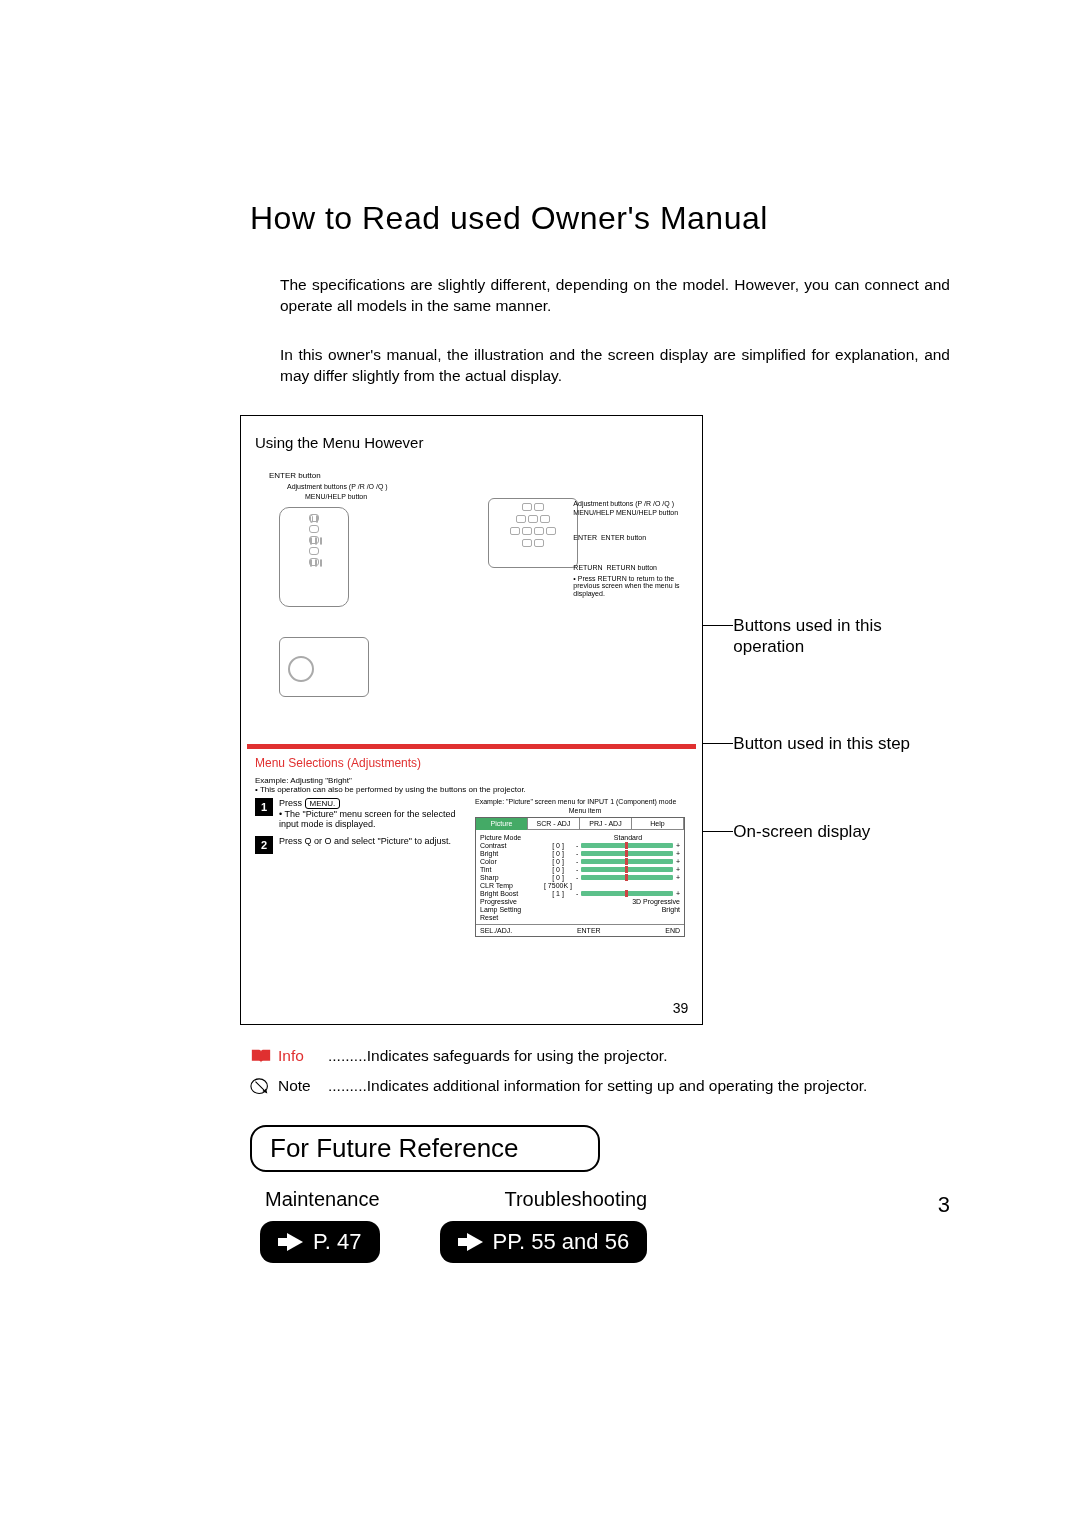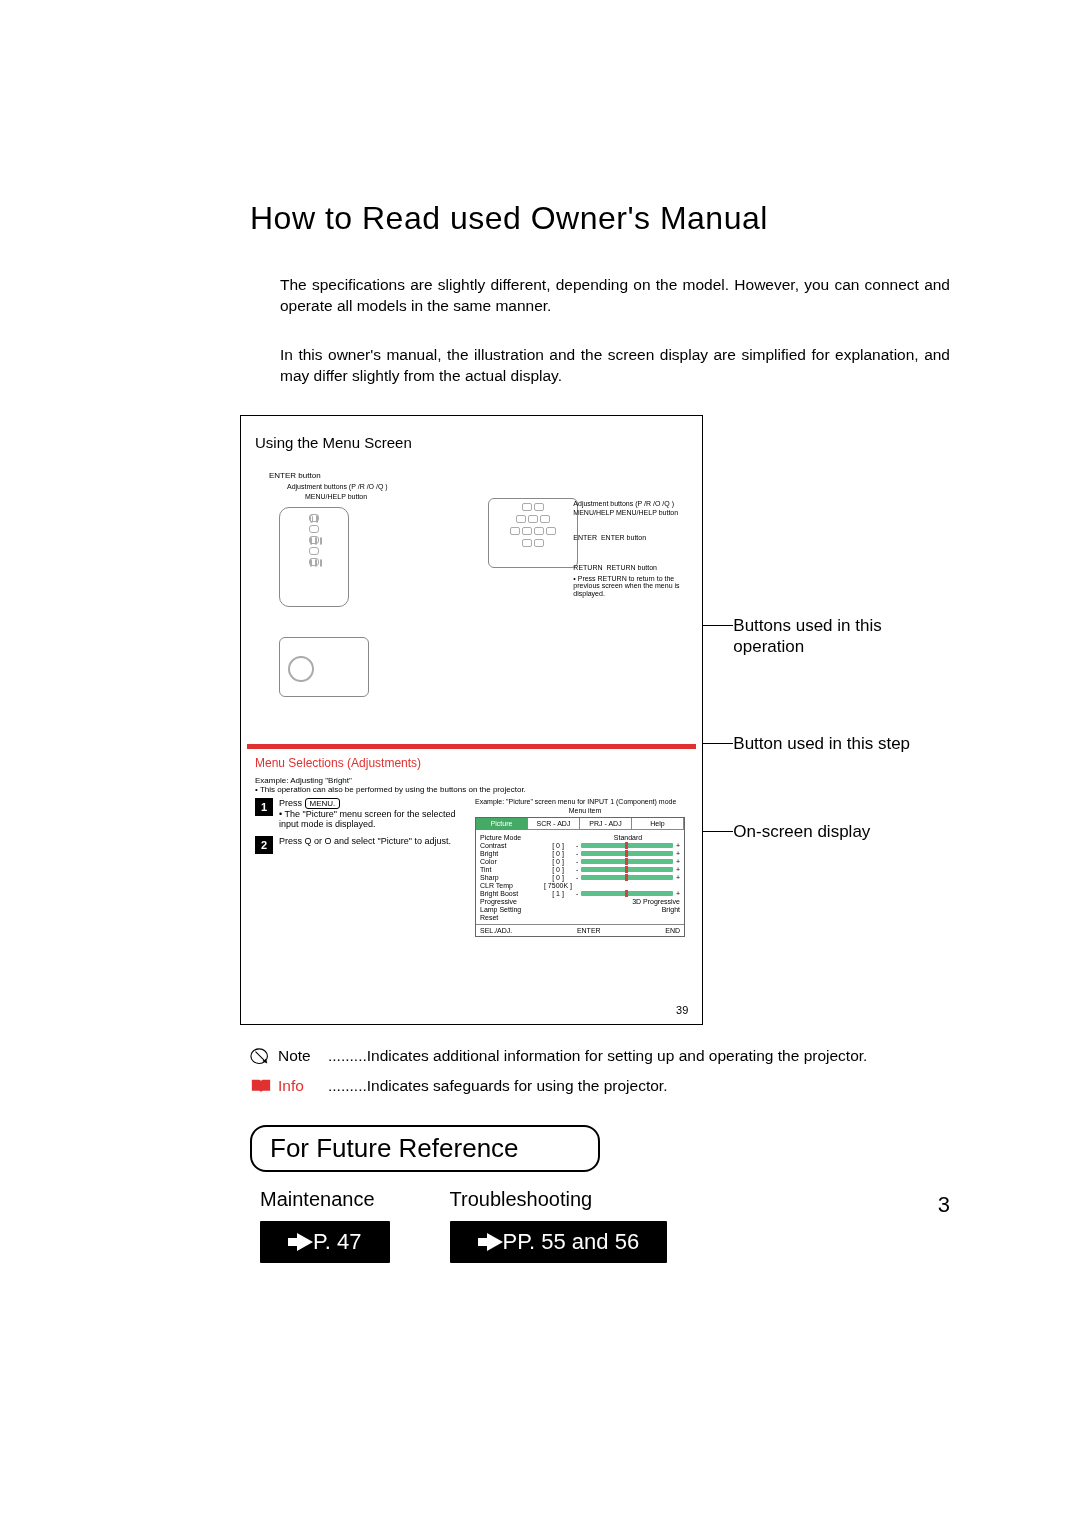--- a/index.html
+++ b/index.html
@@ -97,21 +97,21 @@
   .osd-tabs { display:flex; }
   .osd-tabs span { flex:1; text-align:center; padding:2px 0; border-right:1px solid #888; border-bottom:1px solid #888;}
   .osd-tabs span.active { background:#4a6; color:#fff; border-bottom:none;}
   .osd-body { padding:3px 4px 2px 4px;}
   .osd-row { display:flex; align-items:center; gap:3px; margin:1px 0;}
   .osd-row .lab { width:60px;}
   .osd-row .val { width:30px; text-align:center;}
   .slider { flex:1; height:5px; background:#5cc08a; position:relative; border-radius:1px;}
   .slider::after{content:""; position:absolute; left:48%; top:-1px; width:3px; height:7px; background:#c44;}
   .osd-foot { display:flex; justify-content:space-between; border-top:1px solid #888; padding:2px 4px;}
-  .page-num-inner { position:absolute; right:14px; bottom:8px; font-size:11px;}
+  .page-num-inner { position:absolute; right:14px; bottom:8px; font-size:14px;}
 
   .callouts {
     width: 220px; margin-left: 30px; font-size: 17px; line-height:1.25;
     position: relative; height: 610px;
   }
   .callout { position:absolute; left:0; }
   .c1 { top: 200px; }
   .c2 { top: 318px; }
   .c3 { top: 406px; }
   .lead {
@@ -131,24 +131,24 @@
   .note-icon { width:22px; height:20px; }
   .note-label { min-width:44px; }
   .legend-text { flex:1; }
 
   .future-box {
     border:2px solid #000; border-radius:16px; padding:6px 18px; font-size:26px; margin:18px 0 16px 0; display:inline-block; min-width:350px;
   }
   .refs-row {
     display:flex; gap:60px; margin-left:10px;
   }
-  .ref-col { text-align:left; }
+  .ref-col { text-align:right; }
   .ref-title { font-size:20px; margin-bottom:10px;}
   .ref-pill {
-    background:#000; color:#fff; border-radius:1px; padding:8px 28px; font-size:22px; display:inline-flex; align-items:center; 
+    background:#000; color:#fff; border-radius:13px; padding:8px 18px; font-size:22px; display:inline-flex; align-items:center; gap:10px;
   }
   .arrow-bold {
     width:0; height:0; border-top:9px solid transparent; border-bottom:9px solid transparent; border-left:16px solid #fff; display:inline-block;
   }
   .arrow-bold-wrap { display:inline-flex; align-items:center;}
   .arrow-bold-wrap::before{
     content:""; display:inline-block; width:10px; height:8px; background:#fff; margin-right:-1px;
   }
   .page-number {
     position:absolute; right:130px; bottom:310px; font-size:22px;
@@ -159,21 +159,21 @@
 
 
 
 <h1 class="title">How to Read used Owner's Manual</h1>
 
 <p class="intro">The specifications are slightly different, depending on the model. However, you can connect and operate all models in the same manner.</p>
 <p class="intro" style="text-align:justify;">In this owner's manual, the illustration and the screen display are simplified for explanation, and may differ slightly from the actual display.</p>
 
 <div class="illustration-row">
   <div class="illustration-box">
-    <div class="illus-title">Using the Menu Screen</div>
+    <div class="illus-title">Using the Menu However</div>
 
     <div class="remote-col">
       <div class="illus-small label-line">ENTER button</div>
       <div class="illus-xsmall label-line" style="margin-left:18px">Adjustment buttons (P /R /O /Q )</div>
       <div class="illus-xsmall label-line" style="margin-left:36px">MENU/HELP button</div>
       <div class="remote-img">
         <div class="remote-row">
             <div></div>
             <div></div>
           </div>
@@ -338,38 +338,38 @@
     <div class="callout c1">Buttons used in this operation</div>
     <div class="lead l2"></div>
     <div class="callout c2">Button used in this step</div>
     <div class="lead l3"></div>
     <div class="callout c3">On-screen display</div>
   </div>
 </div>
 
 <div class="legend">
   <div class="legend-row">
+    <span class="info-icon">
+      <svg viewBox="0 0 24 20">
+          <path d="M2 2 h8 a2 2 0 0 1 2 2 v12 a2 2 0 0 0 -2 -2 h-8 z M22 2 h-8 a2 2 0 0 0 -2 2 v12 a2 2 0 0 1 2 -2 h8 z" fill="#e03030"></path>
+        </svg>
+    </span>
+    <span class="info-label">Info</span>
+    <span class="legend-text">.........Indicates safeguards for using the projector.</span>
+  </div>
+  <div class="legend-row">
     <span class="note-icon">
       <svg viewBox="0 0 24 20">
           <ellipse cx="10" cy="10" rx="9" ry="8" fill="none" stroke="#000" stroke-width="1.2"></ellipse>
           <path d="M6 5 L17 16 M14 15 l4 2 l-1 -4" stroke="#000" stroke-width="1.2" fill="none"></path>
         </svg>
     </span>
     <span class="note-label">Note</span>
     <span class="legend-text">.........Indicates additional information for setting up and operating the projector.</span>
   </div>
-  <div class="legend-row">
-    <span class="info-icon">
-      <svg viewBox="0 0 24 20">
-          <path d="M2 2 h8 a2 2 0 0 1 2 2 v12 a2 2 0 0 0 -2 -2 h-8 z M22 2 h-8 a2 2 0 0 0 -2 2 v12 a2 2 0 0 1 2 -2 h8 z" fill="#e03030"></path>
-        </svg>
-    </span>
-    <span class="info-label">Info</span>
-    <span class="legend-text">.........Indicates safeguards for using the projector.</span>
-  </div>
 </div>
 
 <div class="future-box">For Future Reference</div>
 
 <div class="refs-row">
   <div class="ref-col">
     <div class="ref-title">Maintenance</div>
     <div class="ref-pill">
       <span class="arrow-bold-wrap">
           <span class="arrow-bold"></span>

